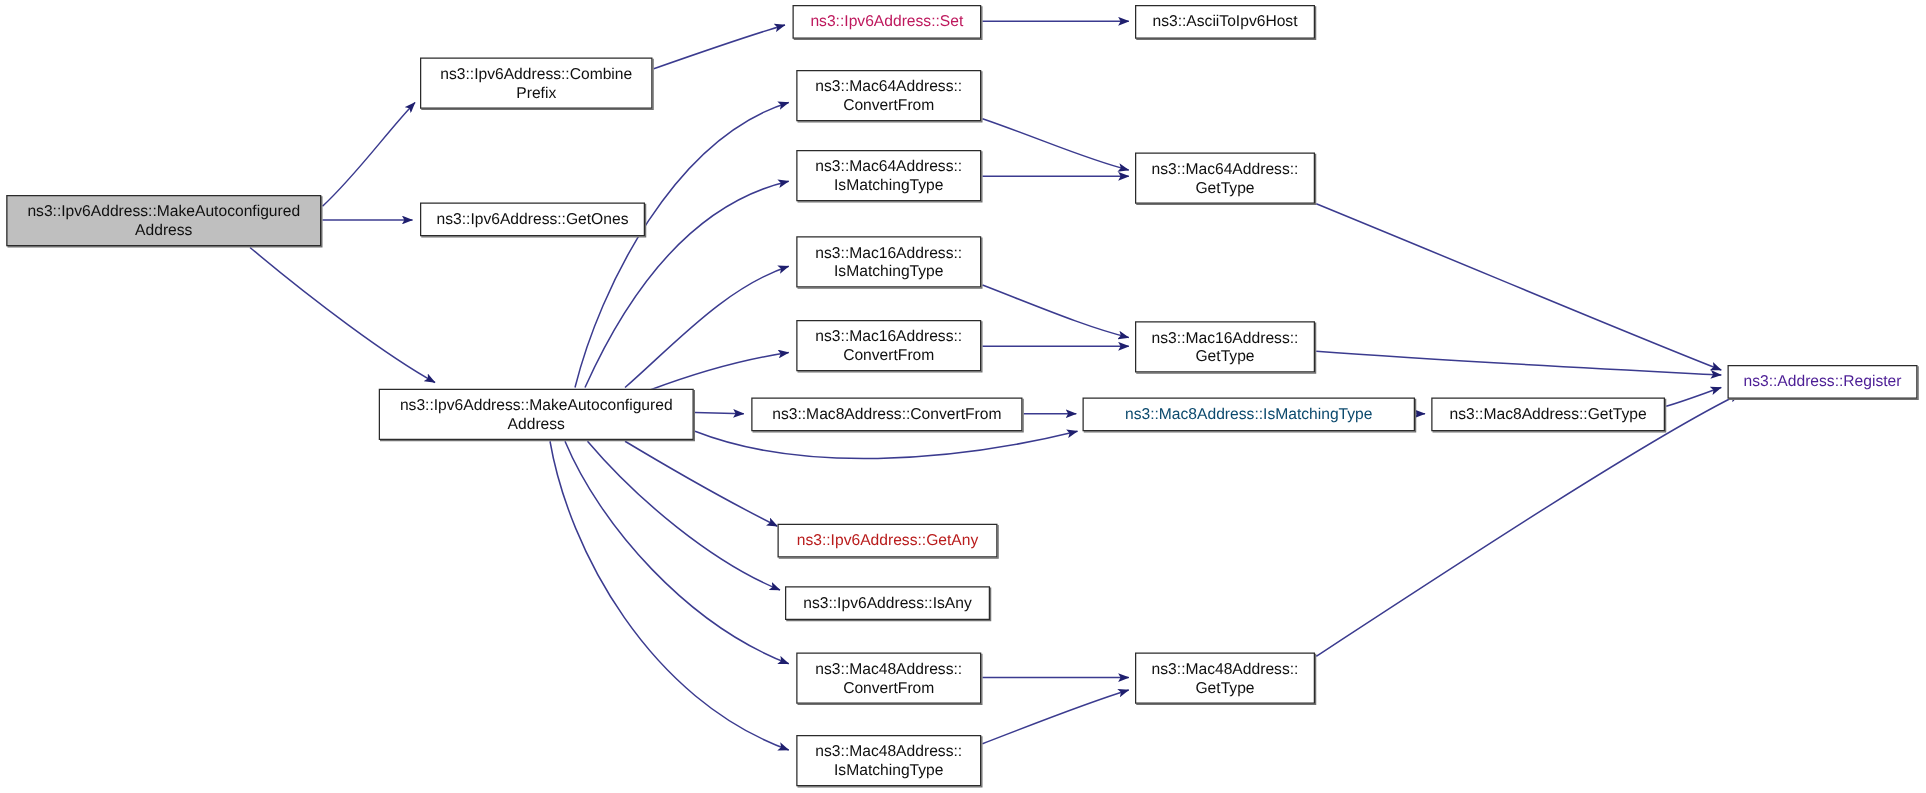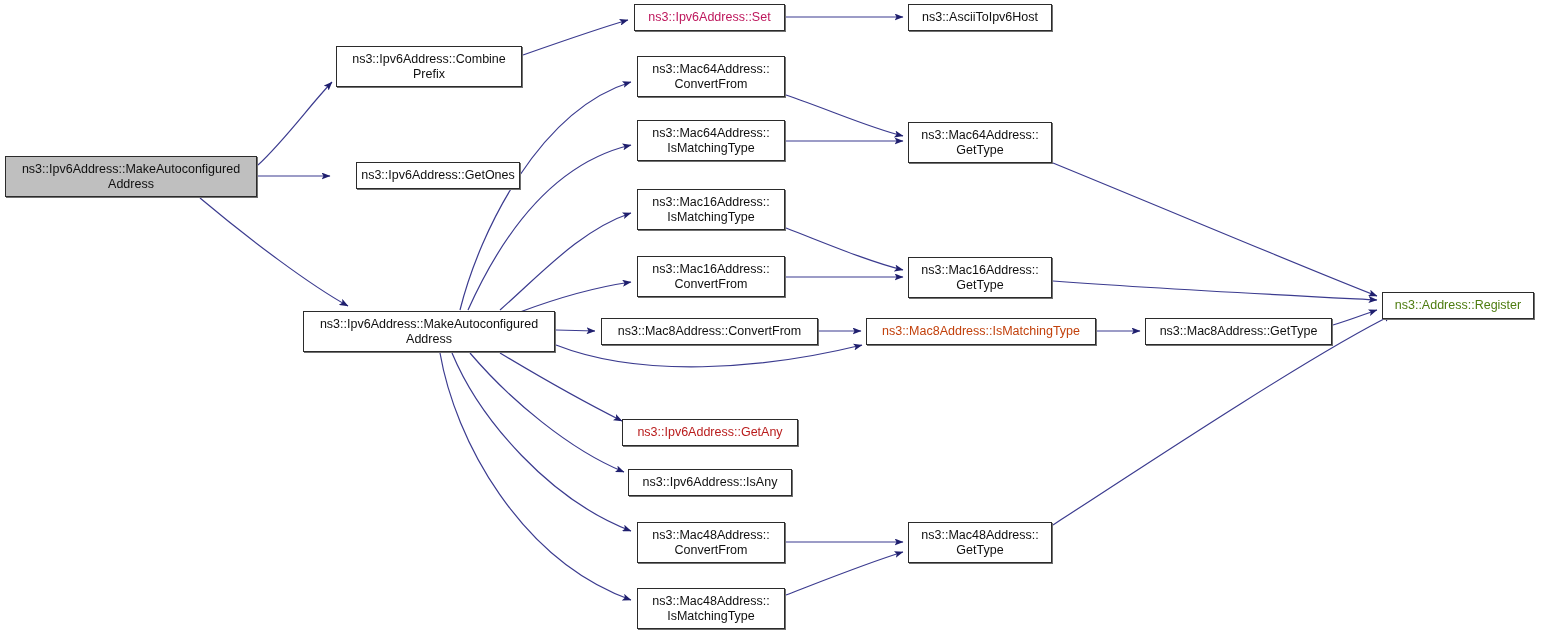--- a/index.html
+++ b/index.html
@@ -80,41 +80,41 @@
       <path d="M 1333,325 C 1350,320 1365,314 1377,310" fill="none" stroke="#3b3b8f" stroke-width="1.2" marker-end="url(#arrowhead)"></path>
       <path d="M 1053,525 C 1160,455 1320,350 1392,315" fill="none" stroke="#3b3b8f" stroke-width="1.2" marker-end="url(#arrowhead)"></path>
       <path d="M 786,542 L 903,542" fill="none" stroke="#3b3b8f" stroke-width="1.2" marker-end="url(#arrowhead)"></path>
       <path d="M 786,595 C 830,578 870,562 903,552" fill="none" stroke="#3b3b8f" stroke-width="1.2" marker-end="url(#arrowhead)"></path>
     </svg>
   <div id="node-layer">
       <div class="node highlight" style="left: 5px; top: 156px; width: 252px; height: 41px; border-color: rgb(43, 43, 43); color: rgb(16, 16, 16); background: rgb(191, 191, 191); box-shadow: rgb(112, 112, 112) 1px 1px 0px 0px;"><span class="label">ns3::Ipv6Address::MakeAutoconfigured
 Address</span></div>
       <div class="node" style="left: 336px; top: 46px; width: 186px; height: 41px; border-color: rgb(43, 43, 43); color: rgb(16, 16, 16); background: rgb(255, 255, 255); box-shadow: rgb(112, 112, 112) 1px 1px 0px 0px;"><span class="label">ns3::Ipv6Address::Combine
 Prefix</span></div>
-      <div class="node" style="left: 336px; top: 162px; width: 164px; height: 27px; border-color: rgb(43, 43, 43); color: rgb(16, 16, 16); background: rgb(255, 255, 255); box-shadow: rgb(112, 112, 112) 1px 1px 0px 0px; margin-left: 20px;"><span class="label">ns3::Ipv6Address::GetOnes</span></div>
+      <div class="node" style="left: 336px; top: 162px; width: 180px; height: 27px; border-color: rgb(43, 43, 43); color: rgb(16, 16, 16); background: rgb(255, 255, 255); box-shadow: rgb(112, 112, 112) 1px 1px 0px 0px;"><span class="label">ns3::Ipv6Address::GetOnes</span></div>
       <div class="node" style="left: 303px; top: 311px; width: 252px; height: 41px; border-color: rgb(43, 43, 43); color: rgb(16, 16, 16); background: rgb(255, 255, 255); box-shadow: rgb(112, 112, 112) 1px 1px 0px 0px;"><span class="label">ns3::Ipv6Address::MakeAutoconfigured
 Address</span></div>
       <div class="node" style="left: 634px; top: 4px; width: 151px; height: 27px; border-color: rgb(43, 43, 43); color: #be185d; background: rgb(255, 255, 255); box-shadow: rgb(112, 112, 112) 1px 1px 0px 0px;"><span class="label">ns3::Ipv6Address::Set</span></div>
       <div class="node" style="left: 908px; top: 4px; width: 144px; height: 27px; border-color: rgb(43, 43, 43); color: rgb(16, 16, 16); background: rgb(255, 255, 255); box-shadow: rgb(112, 112, 112) 1px 1px 0px 0px;"><span class="label">ns3::AsciiToIpv6Host</span></div>
       <div class="node" style="left: 637px; top: 56px; width: 148px; height: 41px; border-color: rgb(43, 43, 43); color: rgb(16, 16, 16); background: rgb(255, 255, 255); box-shadow: rgb(112, 112, 112) 1px 1px 0px 0px;"><span class="label">ns3::Mac64Address::
 ConvertFrom</span></div>
       <div class="node" style="left: 637px; top: 120px; width: 148px; height: 41px; border-color: rgb(43, 43, 43); color: rgb(16, 16, 16); background: rgb(255, 255, 255); box-shadow: rgb(112, 112, 112) 1px 1px 0px 0px;"><span class="label">ns3::Mac64Address::
 IsMatchingType</span></div>
       <div class="node" style="left: 908px; top: 122px; width: 144px; height: 41px; border-color: rgb(43, 43, 43); color: rgb(16, 16, 16); background: rgb(255, 255, 255); box-shadow: rgb(112, 112, 112) 1px 1px 0px 0px;"><span class="label">ns3::Mac64Address::
 GetType</span></div>
       <div class="node" style="left: 637px; top: 189px; width: 148px; height: 41px; border-color: rgb(43, 43, 43); color: rgb(16, 16, 16); background: rgb(255, 255, 255); box-shadow: rgb(112, 112, 112) 1px 1px 0px 0px;"><span class="label">ns3::Mac16Address::
 IsMatchingType</span></div>
       <div class="node" style="left: 637px; top: 256px; width: 148px; height: 41px; border-color: rgb(43, 43, 43); color: rgb(16, 16, 16); background: rgb(255, 255, 255); box-shadow: rgb(112, 112, 112) 1px 1px 0px 0px;"><span class="label">ns3::Mac16Address::
 ConvertFrom</span></div>
       <div class="node" style="left: 908px; top: 257px; width: 144px; height: 41px; border-color: rgb(43, 43, 43); color: rgb(16, 16, 16); background: rgb(255, 255, 255); box-shadow: rgb(112, 112, 112) 1px 1px 0px 0px;"><span class="label">ns3::Mac16Address::
 GetType</span></div>
       <div class="node" style="left: 601px; top: 318px; width: 217px; height: 27px; border-color: rgb(43, 43, 43); color: rgb(16, 16, 16); background: rgb(255, 255, 255); box-shadow: rgb(112, 112, 112) 1px 1px 0px 0px;"><span class="label">ns3::Mac8Address::ConvertFrom</span></div>
-      <div class="node" style="left: 866px; top: 318px; width: 230px; height: 27px; border-color: rgb(43, 43, 43); color: #c2410c; background: rgb(255, 255, 255); box-shadow: rgb(112, 112, 112) 1px 1px 0px 0px;"><span class="label">ns3::Mac8Address::IsMatchingType</span></div>
+      <div class="node" style="left: 866px; top: 318px; width: 266px; height: 27px; border-color: rgb(43, 43, 43); color: #0c4a6e; background: rgb(255, 255, 255); box-shadow: rgb(112, 112, 112) 1px 1px 0px 0px;"><span class="label">ns3::Mac8Address::IsMatchingType</span></div>
       <div class="node" style="left: 1145px; top: 318px; width: 187px; height: 27px; border-color: rgb(43, 43, 43); color: rgb(16, 16, 16); background: rgb(255, 255, 255); box-shadow: rgb(112, 112, 112) 1px 1px 0px 0px;"><span class="label">ns3::Mac8Address::GetType</span></div>
-      <div class="node" style="left: 1382px; top: 292px; width: 152px; height: 27px; border-color: rgb(43, 43, 43); color: #4d7c0f; background: rgb(255, 255, 255); box-shadow: rgb(112, 112, 112) 1px 1px 0px 0px;"><span class="label">ns3::Address::Register</span></div>
+      <div class="node" style="left: 1382px; top: 292px; width: 152px; height: 27px; border-color: rgb(43, 43, 43); color: #4c1d95; background: rgb(255, 255, 255); box-shadow: rgb(112, 112, 112) 1px 1px 0px 0px;"><span class="label">ns3::Address::Register</span></div>
       <div class="node" style="left: 622px; top: 419px; width: 176px; height: 27px; border-color: rgb(43, 43, 43); color: #b91c1c; background: rgb(255, 255, 255); box-shadow: rgb(112, 112, 112) 1px 1px 0px 0px;"><span class="label">ns3::Ipv6Address::GetAny</span></div>
       <div class="node" style="left: 628px; top: 469px; width: 164px; height: 27px; border-color: rgb(43, 43, 43); color: rgb(16, 16, 16); background: rgb(255, 255, 255); box-shadow: rgb(112, 112, 112) 1px 1px 0px 0px;"><span class="label">ns3::Ipv6Address::IsAny</span></div>
       <div class="node" style="left: 637px; top: 522px; width: 148px; height: 41px; border-color: rgb(43, 43, 43); color: rgb(16, 16, 16); background: rgb(255, 255, 255); box-shadow: rgb(112, 112, 112) 1px 1px 0px 0px;"><span class="label">ns3::Mac48Address::
 ConvertFrom</span></div>
       <div class="node" style="left: 908px; top: 522px; width: 144px; height: 41px; border-color: rgb(43, 43, 43); color: rgb(16, 16, 16); background: rgb(255, 255, 255); box-shadow: rgb(112, 112, 112) 1px 1px 0px 0px;"><span class="label">ns3::Mac48Address::
 GetType</span></div>
       <div class="node" style="left: 637px; top: 588px; width: 148px; height: 41px; border-color: rgb(43, 43, 43); color: rgb(16, 16, 16); background: rgb(255, 255, 255); box-shadow: rgb(112, 112, 112) 1px 1px 0px 0px;"><span class="label">ns3::Mac48Address::
 IsMatchingType</span></div>
     </div>
 </div>

